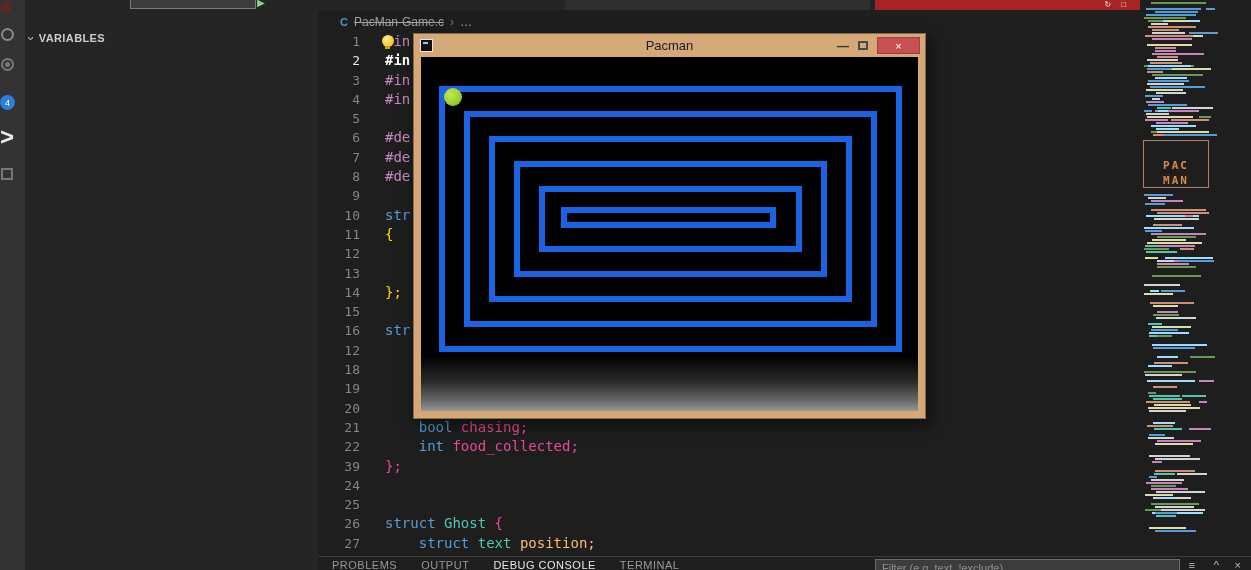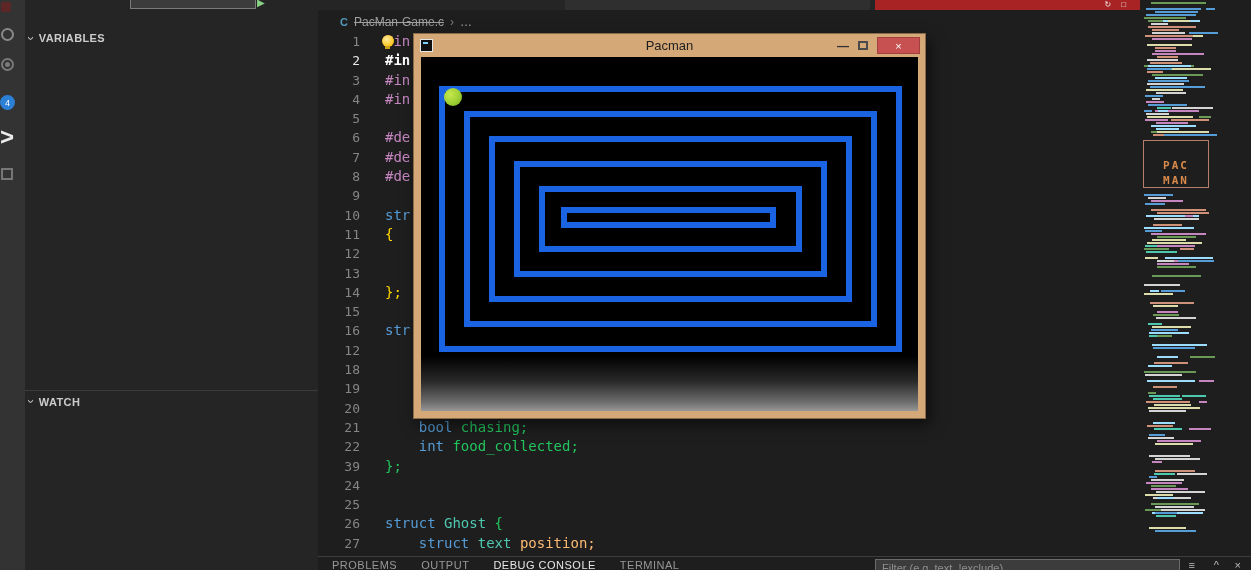--- a/index.html
+++ b/index.html
@@ -48,21 +48,21 @@
 
   #code-lines { position:absolute; left:0; top:32px; width:760px; font-family:"DejaVu Sans Mono", monospace; font-size:14px; }
   .code-row { position:relative; height:19.3px; line-height:19.3px; display:flex; white-space:pre; }
   .ln { width:42px; text-align:right; color:#858585; font-size:13px; flex:none; }
   .ln-active { color:#e8e8e8; }
   .toks { margin-left:25px; }
   .tk-pp { color:#c586c0; }
   .tk-kw { color:#569cd6; }
   .tk-ty { color:#4ec9b0; }
   .tk-id { color:#fdba74; }
-  .tk-pl { color:#22c55e; }
+  .tk-pl { color:#ec4899; }
   .tk-br { color:#ffd700; }
   .tk-cur { color:#ffffff; font-weight:bold; }
   .bulb { position:absolute; left:64px; top:3px; width:12px; height:12px; border-radius:50%; z-index:2;
           background:radial-gradient(circle at 40% 35%, #ffec9e, #fcc219 70%, #e3a90e); }
   .bulb::after { content:""; position:absolute; left:3px; top:11px; width:5px; height:3px; background:#caa017; }
 
   
   #minimap { position:absolute; right:0; top:0; width:111px; height:556px; background:#1e1e1e; }
   #minimap-lines { position:absolute; left:4px; top:2px; width:74px; }
   .mm-row { height:3px; }
@@ -117,24 +117,20 @@
     <div class="ab-item ab-square"></div>
   </div>
 
   <div id="debug-dropdown"></div>
   <div id="debug-play">▶</div>
 
   <div id="sidebar">
     <div id="variables-header" class="section-header">
       <span class="chev-down">›</span>
       <span>VARIABLES</span>
-    </div>
-    <div id="watch-header" class="section-header">
-      <span class="chev-down">›</span>
-      <span>WATCH</span>
     </div>
   </div>
 
   <div id="editor">
     <div id="tab-strip">
       <div class="ts-tab"></div>
       <div class="ts-red">
         <span>↻</span>
         <span>□</span>
       </div>

